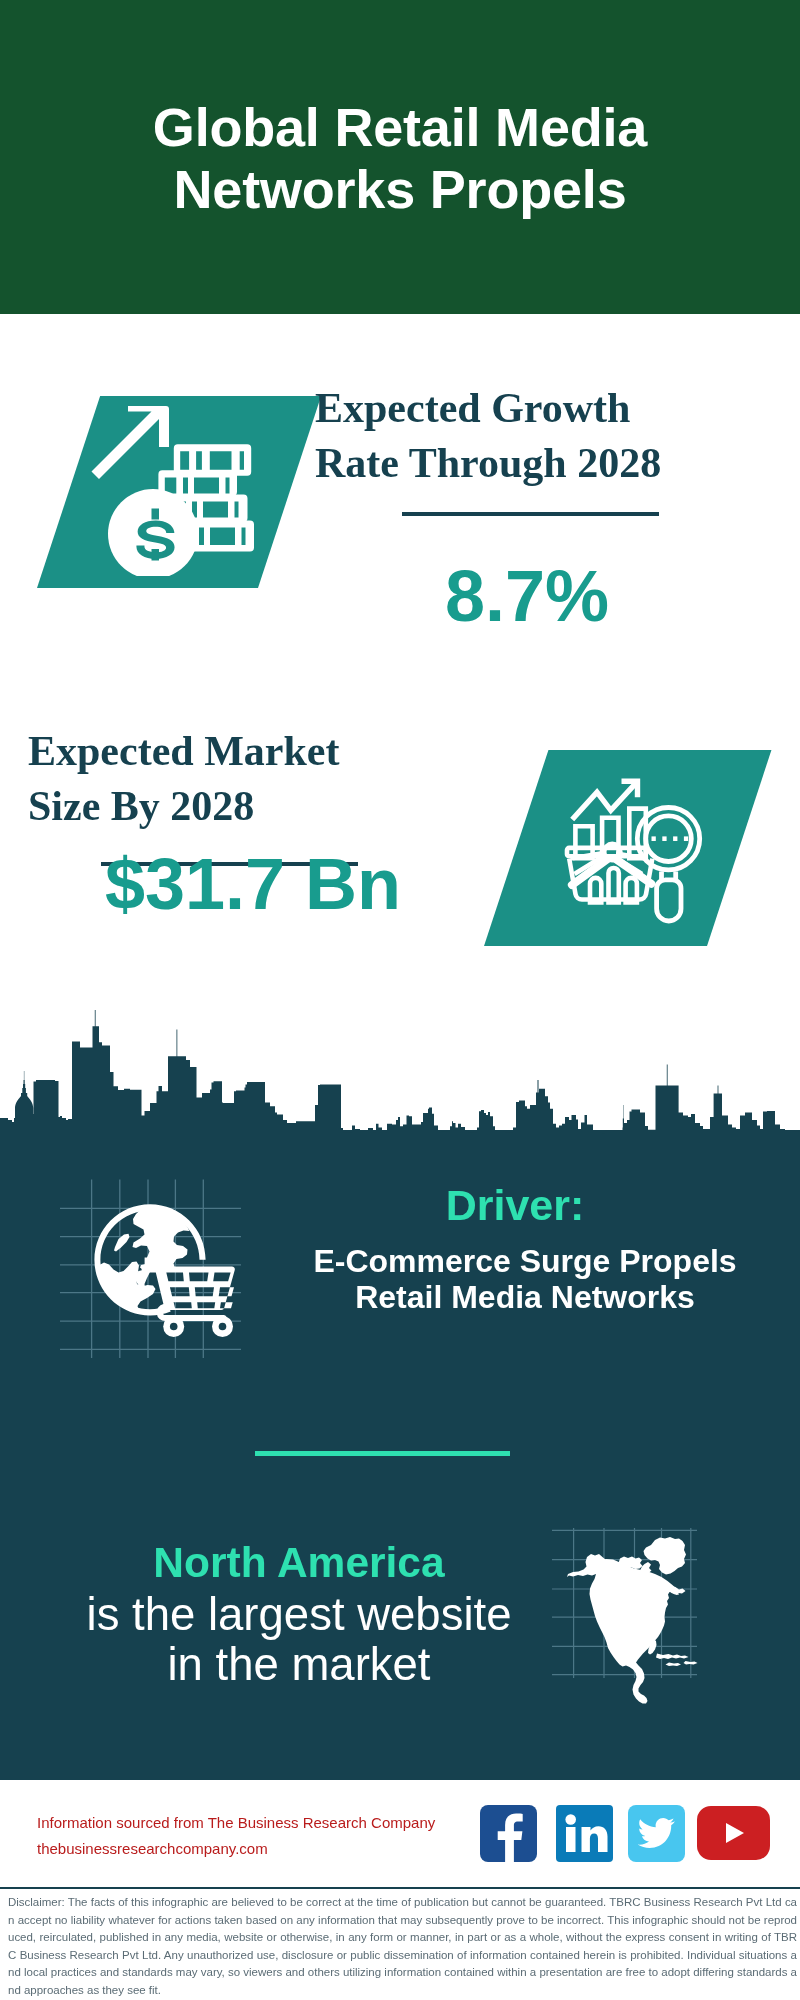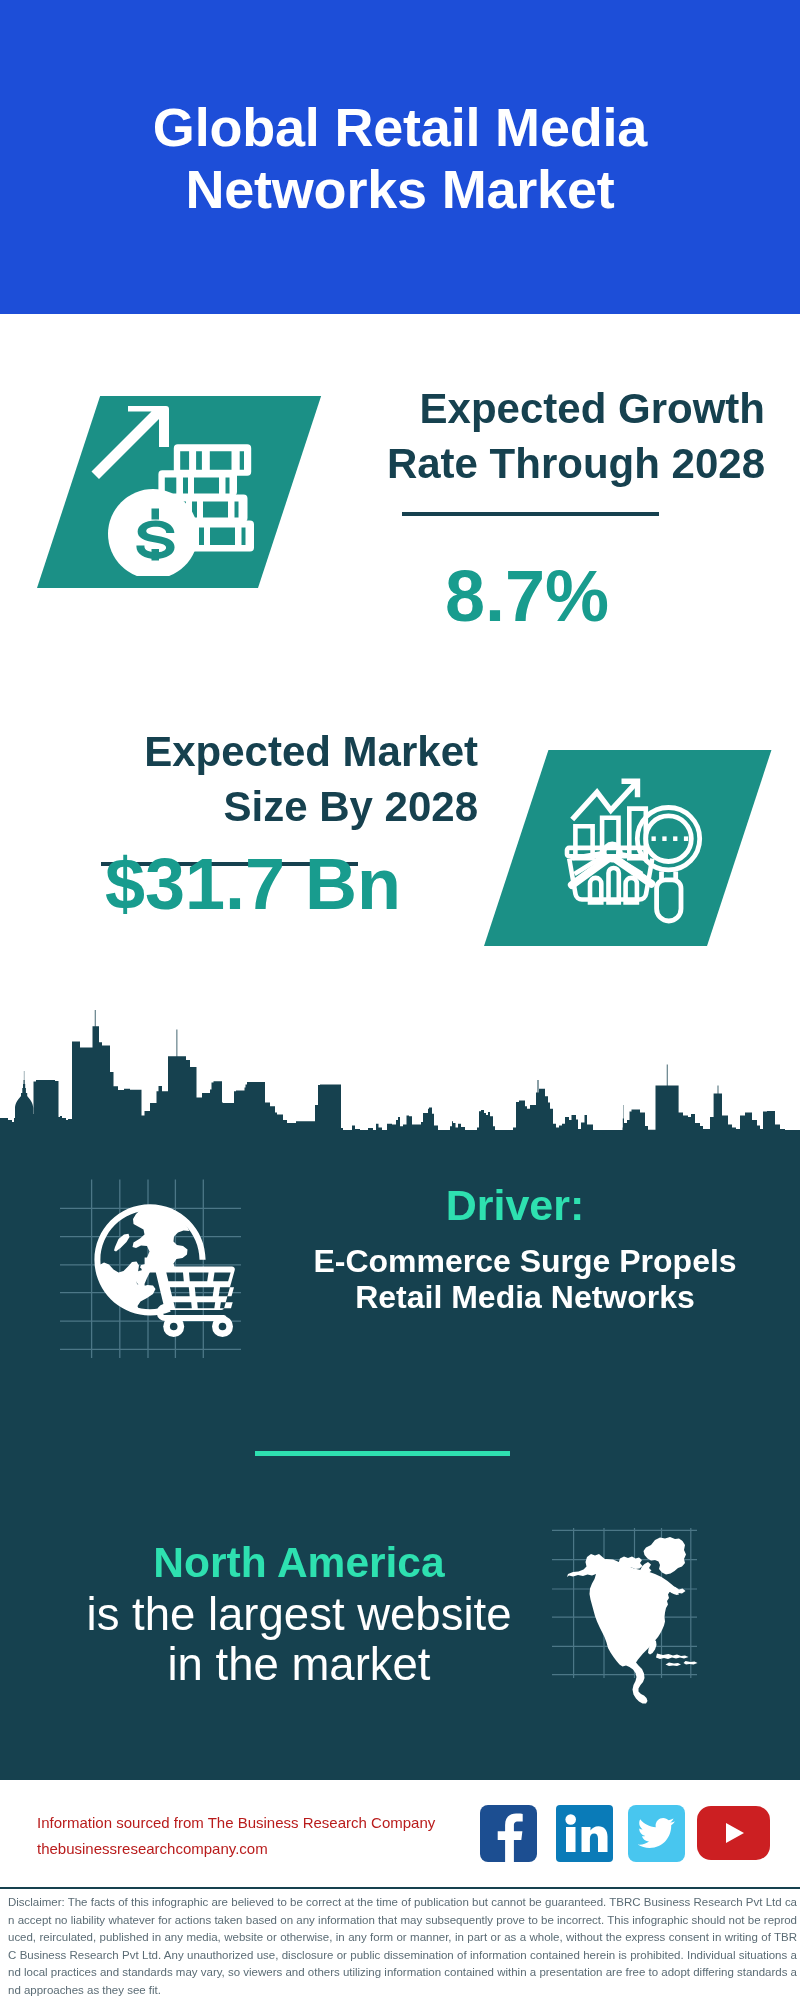--- a/index.html
+++ b/index.html
@@ -1,25 +1,25 @@
 <!DOCTYPE html>
 <html><head>
 <meta charset="utf-8">
 <style>
   html,body{margin:0;padding:0;}
   body{width:800px;height:2000px;background:#ffffff;font-family:"Liberation Sans",sans-serif;overflow:hidden;}
   .page{position:relative;width:800px;height:2000px;background:#fff;}
 
   
-  .header{position:absolute;left:0;top:0;width:800px;height:314px;background:#1d4ed8;}
+  .header{position:absolute;left:0;top:0;width:800px;height:314px;background:#14532d;}
   .header .title{position:absolute;left:0;top:96px;width:800px;text-align:center;color:#fff;
     font-size:54px;line-height:62px;font-weight:bold;letter-spacing:-0.2px;}
 
   
-  .stat-title{color:#16414f;font-size:42px;line-height:55px;font-weight:bold;text-align:right;}
+  .stat-title{color:#16414f;font-size:42px;line-height:55px;font-weight:bold;text-align:left;font-family:Liberation Serif, serif;}
   .stat-rule{height:4px;background:#16414f;}
   .stat-value{color:#189c8e;font-size:72px;line-height:92px;font-weight:bold;text-align:center;}
 
   .para{position:absolute;background:#1b9086;}
 
   
   .dark{position:absolute;left:0;top:1130px;width:800px;height:650px;background:#16414f;}
   .skyline{position:absolute;left:0;top:1000px;width:800px;height:160px;}
 
   .driver-label{color:#2ee0b0;font-size:43px;line-height:44px;font-weight:bold;text-align:center;}
@@ -32,21 +32,21 @@
   .footer-rule{position:absolute;left:0;top:1887px;width:800px;height:1.6px;background:#16414f;}
 </style>
 </head>
 <body>
 
 <div class="page">
 
   <div class="header">
     <div class="title">
       <div>Global Retail Media</div>
-      <div>Networks Market</div>
+      <div>Networks Propels</div>
     </div>
   </div>
 
   <div class="para" style="left:37px;top:396px;width:221px;height:192px;transform:skewX(-18.2deg);transform-origin:bottom left;"></div>
   <svg class="icon-money" viewBox="0 0 180 180" style="position:absolute;left:90px;top:396px;width:180px;height:180px;">
     <g fill="#ffffff">
 
       <path d="M38 10 h38 a3 3 0 0 1 3 3 v38 h-10 v-28 l-60 60 -7.5 -7.5 60 -60 h-23.5 z"></path>
 
       <g fill-rule="evenodd">

